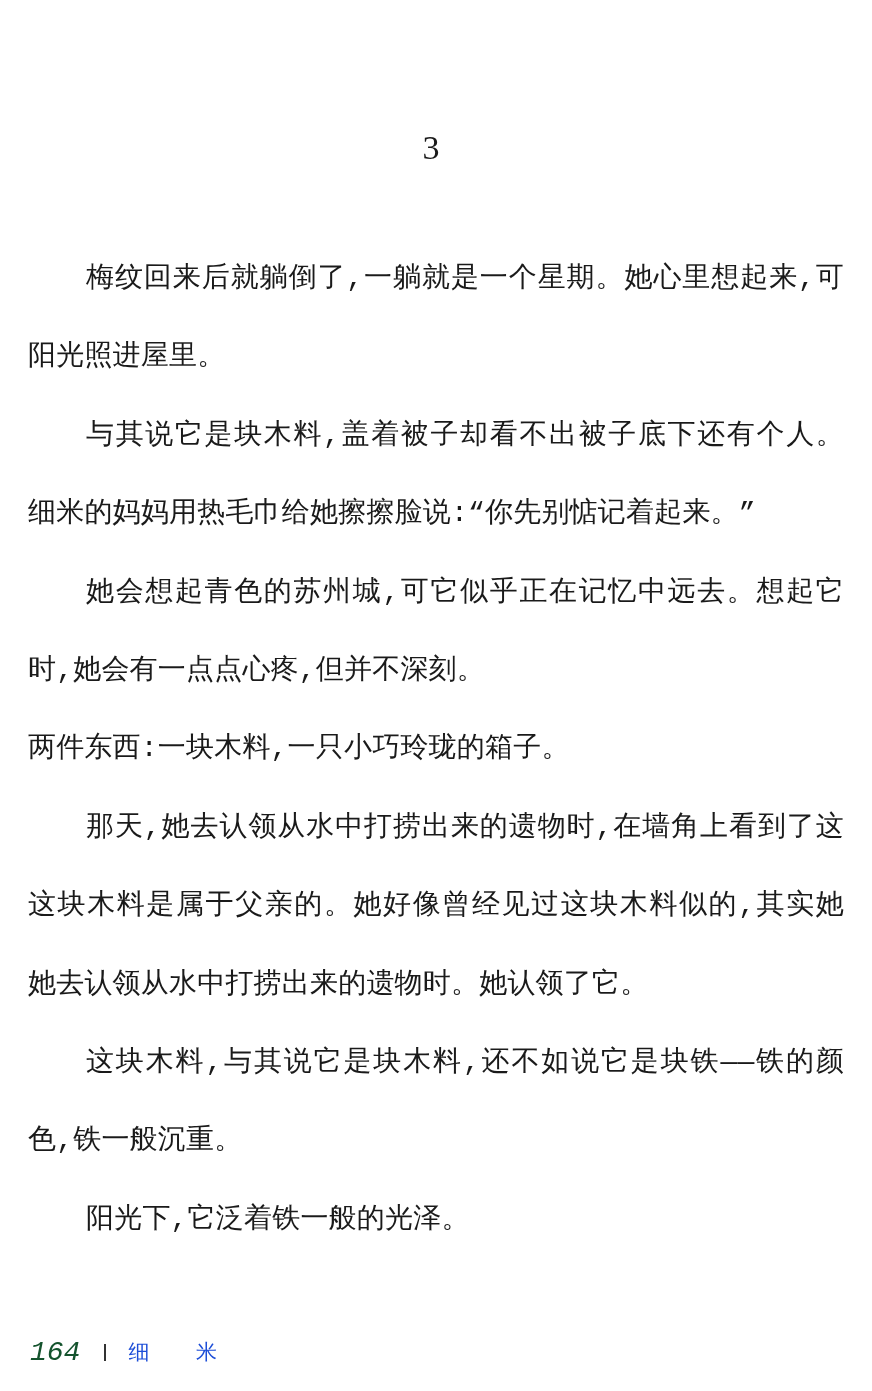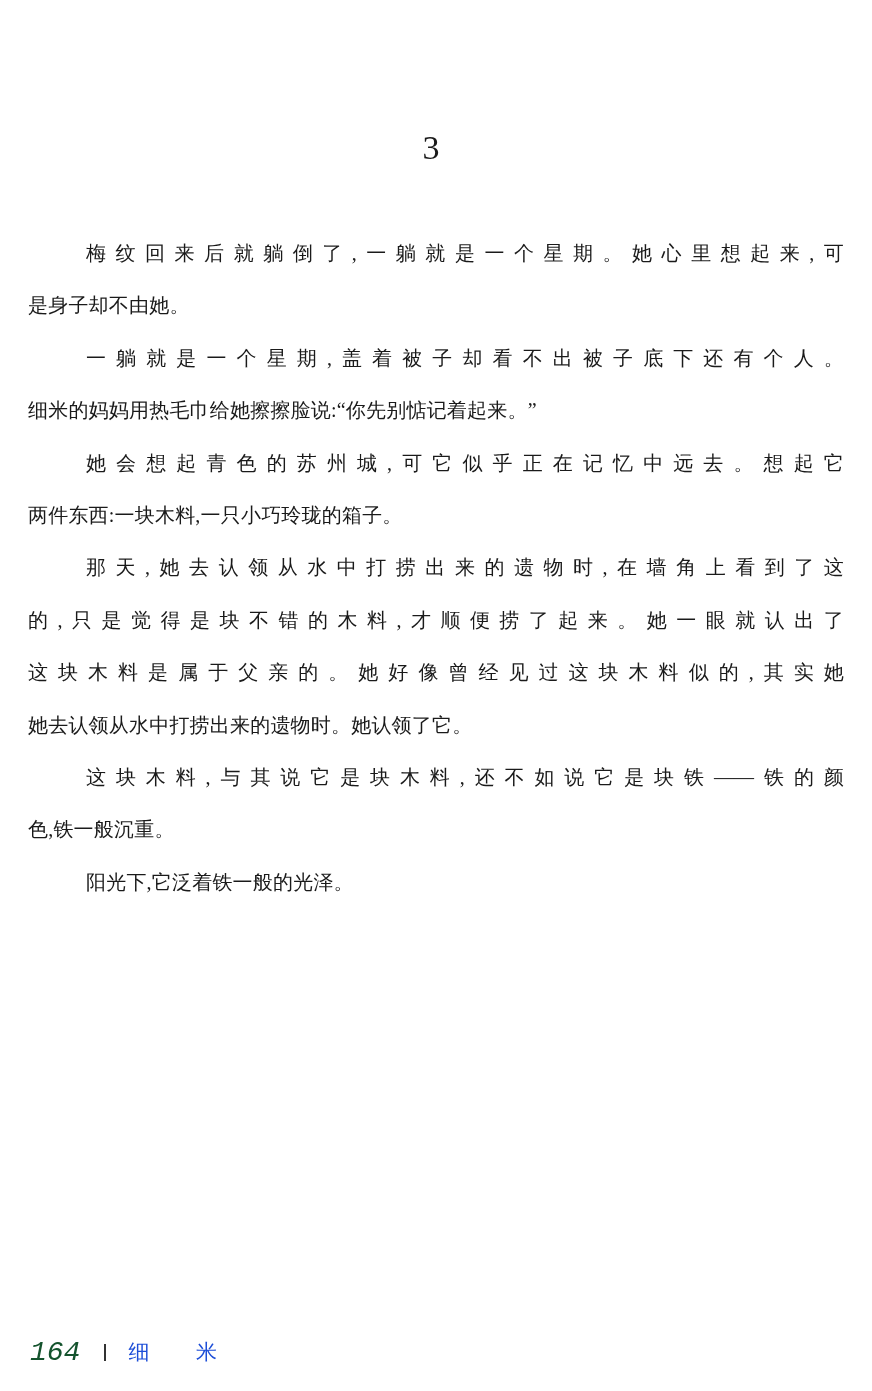--- a/index.html
+++ b/index.html
@@ -27,27 +27,28 @@
     }
     .body-text {
       position: absolute;
       top: 231px;
       left: 28px;
       width: 816px;
     }
     .line {
       height: 52.4px;
       line-height: 44px;
-      font-size: 20px;
+      font-size: 28px;
       white-space: nowrap;
       letter-spacing: 0.2px;
-      font-family: Liberation Serif, serif;
+      font-family: Liberation Mono, monospace;
       font-weight: normal;
       text-align: justify;
       text-align-last: justify;
+      margin-top: 26px;
     }
     .line.indent {
       padding-left: 58px;
     }
     .line.last {
       text-align-last: left;
     }
     .footer {
       position: absolute;
       top: 1334px;
@@ -79,40 +80,40 @@
   </style>
 </head>
 <body>
 
 <div class="chapter-number">3</div>
 
 <div class="body-text">
 
   <div>
     <div class="line indent">梅纹回来后就躺倒了,一躺就是一个星期。她心里想起来,可</div>
-    <div class="line last">是身子却不由她。</div>
+    <div class="line last">阳光照进屋里。</div>
   </div>
 
   <div>
-    <div class="line indent">一躺就是一个星期,盖着被子却看不出被子底下还有个人。</div>
+    <div class="line indent">与其说它是块木料,盖着被子却看不出被子底下还有个人。</div>
     <div class="line last">细米的妈妈用热毛巾给她擦擦脸说:“你先别惦记着起来。”</div>
   </div>
 
 
   <div>
     <div class="line indent">她会想起青色的苏州城,可它似乎正在记忆中远去。想起它</div>
+    <div class="line last">时,她会有一点点心疼,但并不深刻。</div>
   </div>
 
   <div>
     <div class="line last">两件东西:一块木料,一只小巧玲珑的箱子。</div>
   </div>
 
   <div>
     <div class="line indent">那天,她去认领从水中打捞出来的遗物时,在墙角上看到了这</div>
-    <div class="line">的,只是觉得是块不错的木料,才顺便捞了起来。她一眼就认出了</div>
     <div class="line">这块木料是属于父亲的。她好像曾经见过这块木料似的,其实她</div>
     <div class="line last">她去认领从水中打捞出来的遗物时。她认领了它。</div>
   </div>
 
   <div>
     <div class="line indent">这块木料,与其说它是块木料,还不如说它是块铁——铁的颜</div>
     <div class="line last">色,铁一般沉重。</div>
   </div>
 
   <div>

